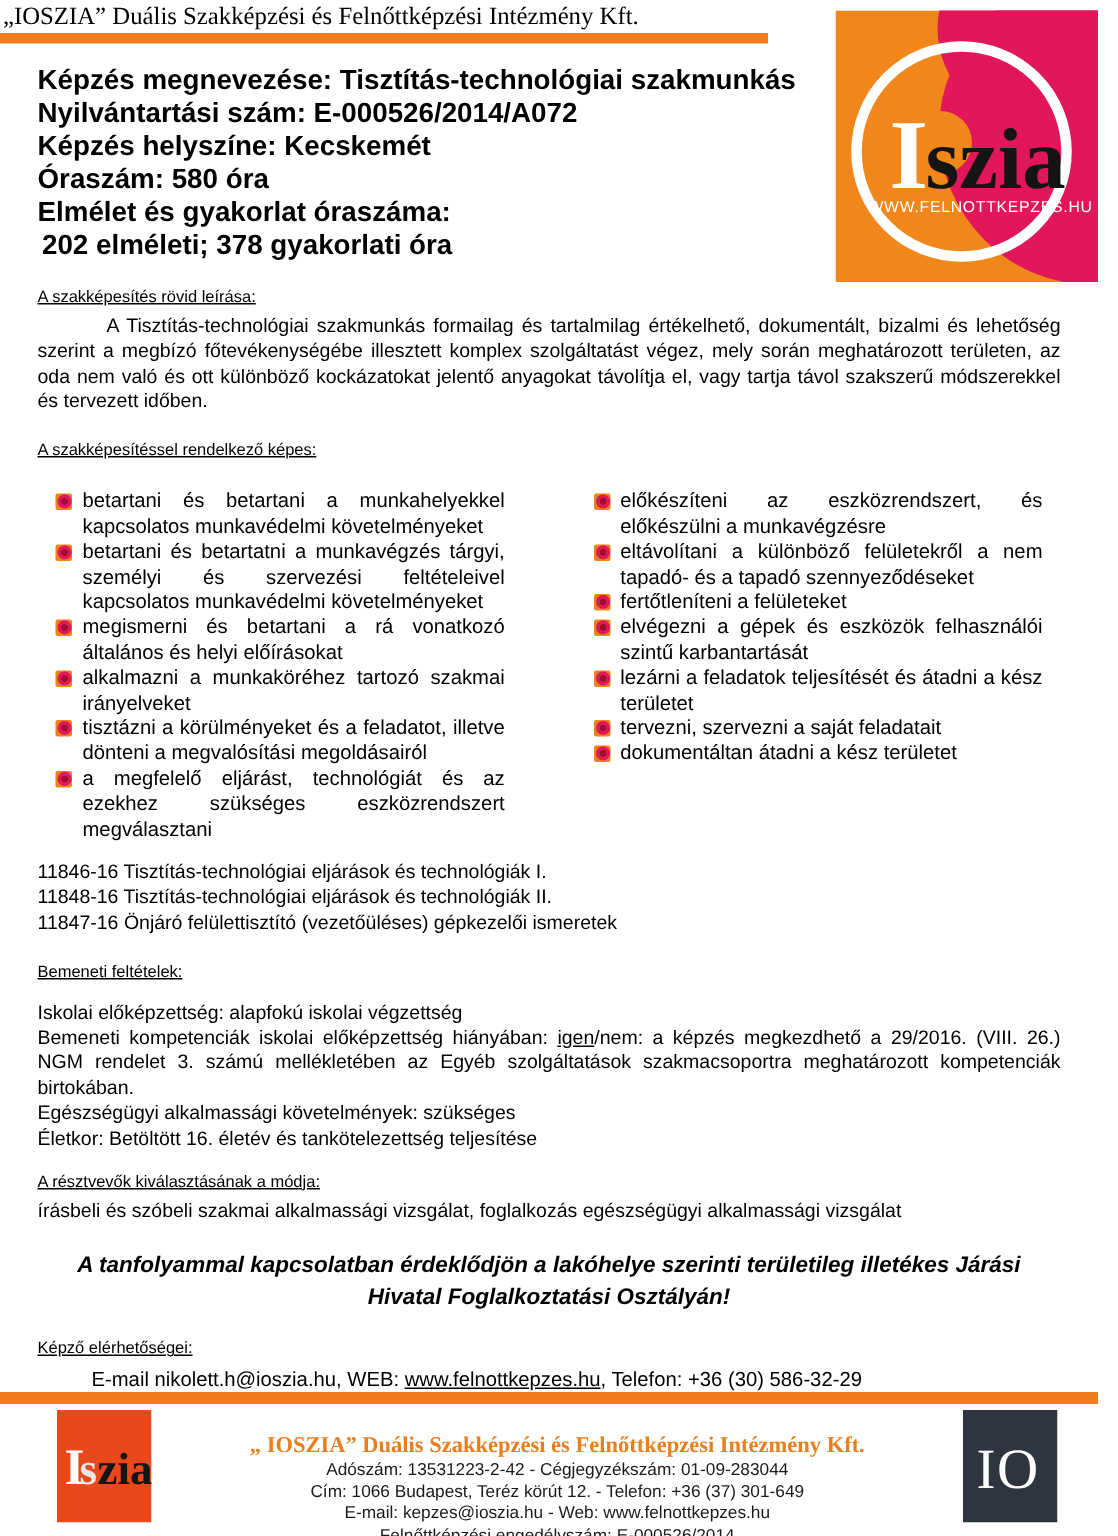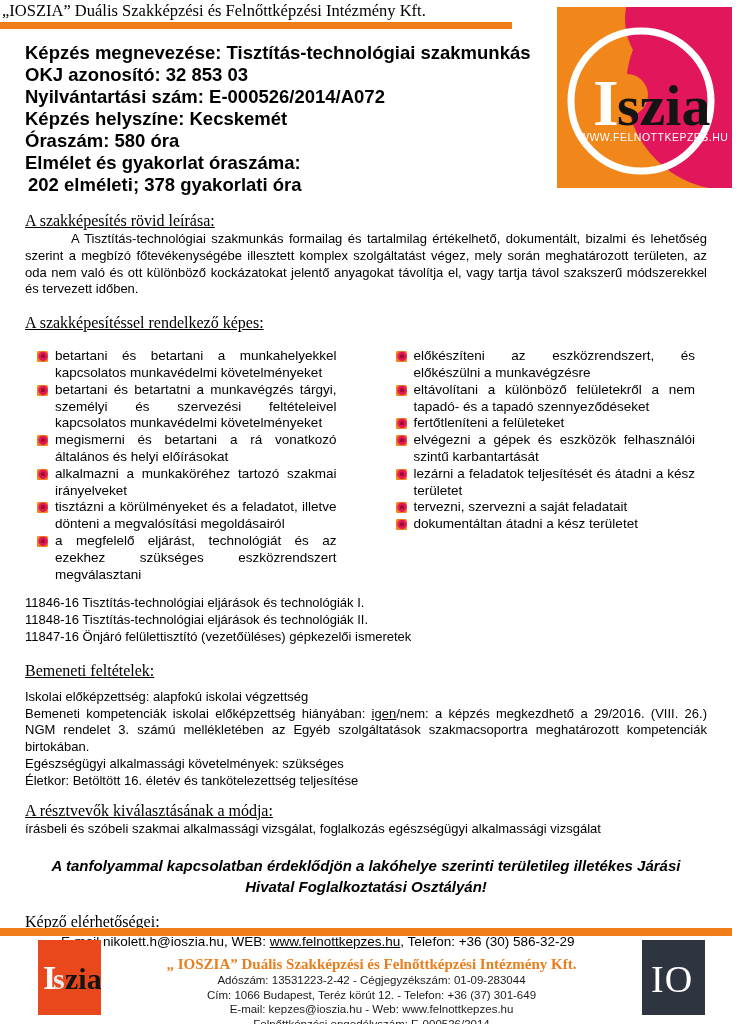--- a/index.html
+++ b/index.html
@@ -8,21 +8,21 @@
   
   .masthead{padding-top:1px;}
   .masthead-company{font-family:"Liberation Serif",serif;font-size:16.5px;line-height:19px;padding-left:2px;}
   .masthead-divider{width:512px;height:7px;background:#F07D1A;margin-top:2px;}
   
   .top-logo{position:absolute;left:557px;top:7px;width:186px;height:181px;}
   
   .course-block{margin:13px 0 0 25px;width:535px;font-weight:bold;font-size:18.5px;line-height:22px;}
   
   .content{padding:0 25px;}
-  .hd{text-decoration:underline;font-size:16px;line-height:17px;font-family:Liberation Serif, serif;}
+  .hd{text-decoration:underline;font-size:11px;line-height:17px;}
   .body-txt{font-size:13px;line-height:16.8px;}
   .just{text-align:justify;}
   .indent-first{text-indent:46px;}
   .u{text-decoration:underline;}
   
   .cols{display:flex;gap:35px;margin-top:5px;}
   .col{flex:1;min-width:0;}
   ul.cap{list-style:none;margin:12px;padding:0;}
   ul.cap li{display:flex;align-items:flex-start;}
   .blt{flex:none;width:11px;height:11px;margin:3px 7px 0 0;border-radius:1.5px;
@@ -59,21 +59,20 @@
     <circle cx="172" cy="80" r="103" fill="#E2175B"></circle>
     <circle cx="84" cy="94" r="70" fill="none" stroke="#FFFFFF" stroke-width="7"></circle>
     <circle cx="70" cy="88" r="21" fill="#F1871A"></circle>
     <text x="36" y="118" font-size="66" font-weight="bold" fill="#FFFFFF" font-family="Liberation Serif, serif">I</text>
     <text x="60" y="118" font-size="58" font-weight="bold" fill="#141414" font-family="Liberation Serif, serif">szia</text>
     <text x="22" y="134" font-size="10.5" letter-spacing="0.5" fill="#FFFFFF" font-family="Liberation Sans, sans-serif">WWW.FELNOTTKEPZES.HU</text>
   </svg>
 
   <div class="course-block">
     <div>Képzés megnevezése: Tisztítás-technológiai szakmunkás</div>
-    <div>OKJ azonosító: 32 853 03</div>
     <div>Nyilvántartási szám: E-000526/2014/A072</div>
     <div>Képzés helyszíne: Kecskemét</div>
     <div>Óraszám: 580 óra</div>
     <div>Elmélet és gyakorlat óraszáma:</div>
     <div style="padding-left:3px;">202 elméleti; 378 gyakorlati óra</div>
   </div>
 
   <div class="content">
 
     <div class="hd mt16">A szakképesítés rövid leírása:</div>

